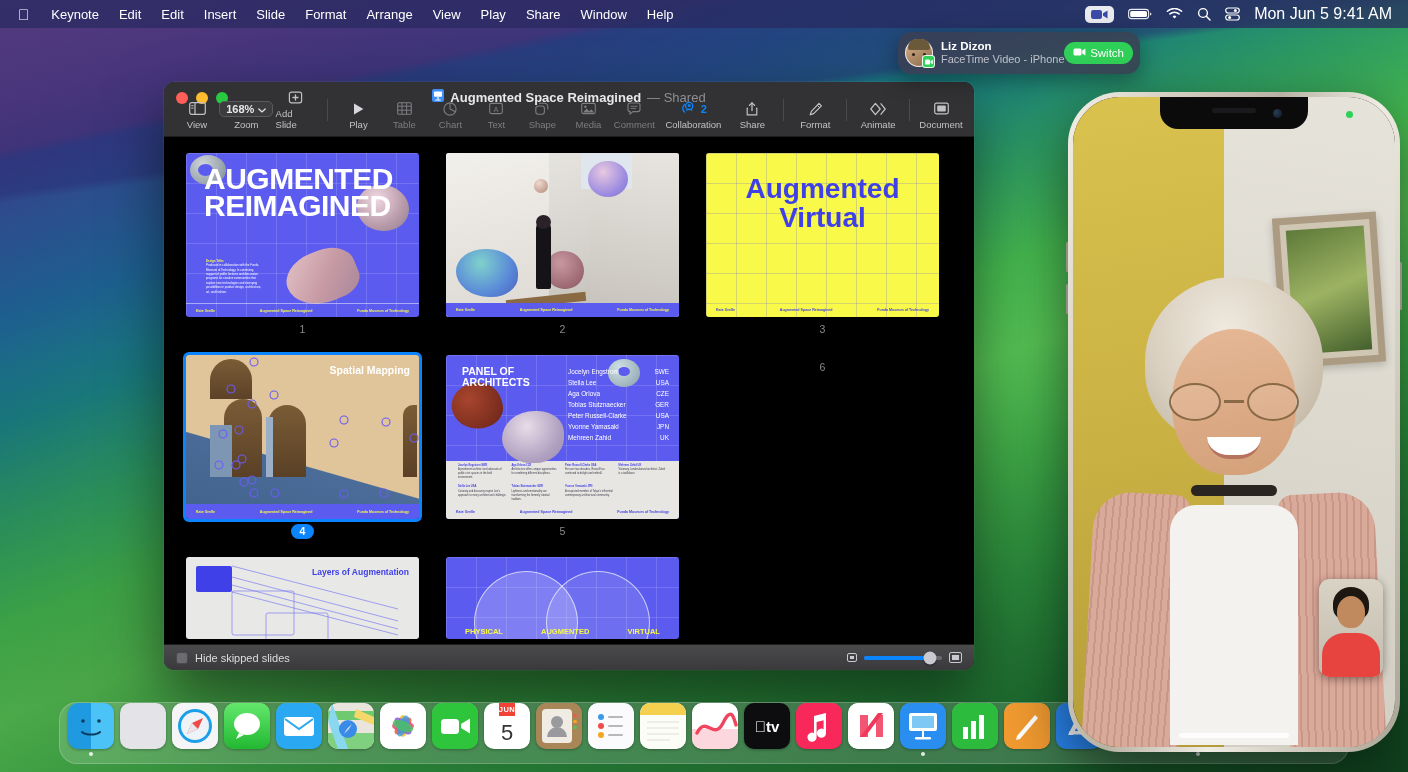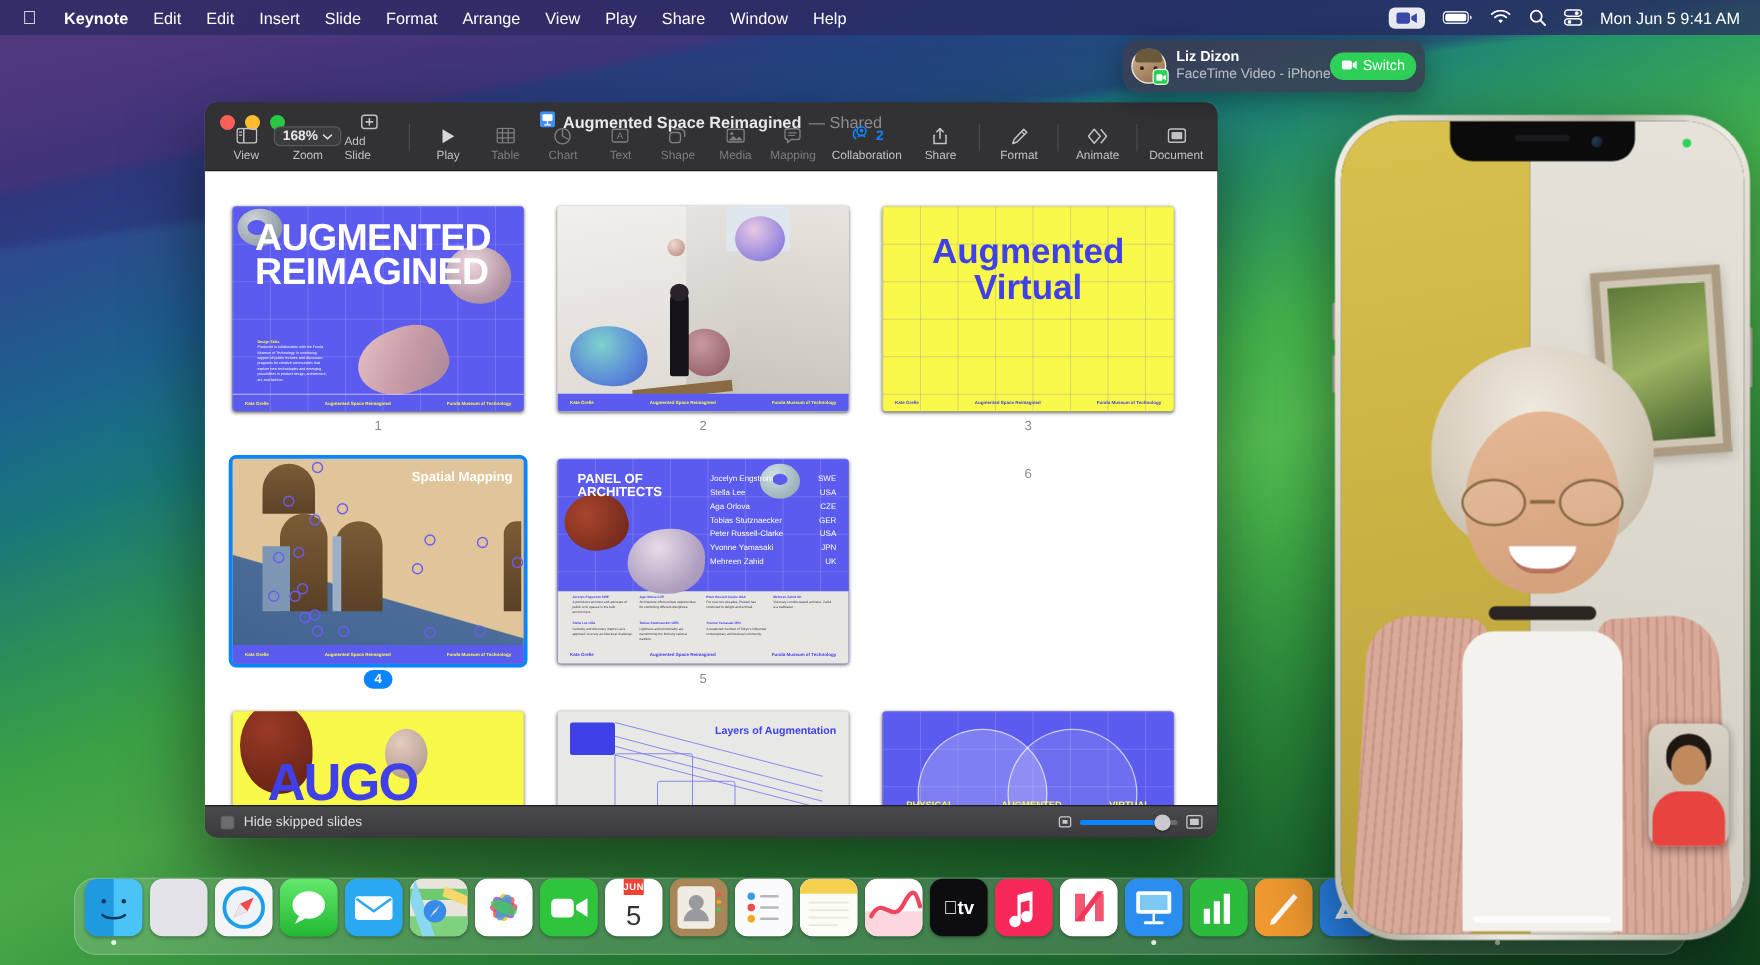--- a/index.html
+++ b/index.html
@@ -38,25 +38,25 @@
   #menubar {
     position: absolute; top:0; left:0; right:0; height:28px;
     background: rgba(40,42,96,0.72);
     backdrop-filter: blur(14px);
     display:flex; align-items:center;
     padding: 0 8px;
     color:#fff; font-size:13px;
     z-index: 40;
   }
   .menu-item { padding: 2px 10px; border-radius:4px; white-space:nowrap; }
-  .menu-item.bold { font-weight: bold; }
+  .menu-item.bold { font-weight: normal; }
   .apple-logo { padding: 0 12px 0 10px; font-size:15px; line-height:1; }
   #menu-right { margin-left:auto; display:flex; align-items:center; gap:14px; padding-right:8px; }
   .status-icon { display:flex; align-items:center; justify-content:center; }
-  #menu-clock { font-size:13px; white-space:nowrap; }
+  #menu-clock { font-size:16px; white-space:nowrap; }
   .sel-box {
     background: rgba(255,255,255,0.9);
     border-radius: 5px; padding: 3px 6px;
     display:flex; align-items:center; justify-content:center;
   }
 
   
   #notification {
     position:absolute; top:32px; right:268px;
     width: 242px; height: 42px;
@@ -148,22 +148,22 @@
     background:#3c3c3f; padding:1px 6px;
     display:flex; align-items:center; gap:4px;
     font-size:11px; color:#e8e8ea; font-weight:bold;
   }
   .tb-sep { width:1px; height:22px; background:#4a4a4e; margin:0 8px 9px; }
   .tb-spacer { flex:1; }
   .collab-badge { color:#0a84ff; font-size:11px; font-weight:bold; }
 
   
   #kn-body {
-    flex:1; background:#ffffff; overflow:hidden;
-    padding: 28px 22px 0 22px;
+    flex:1; background:#000000; overflow:hidden;
+    padding: 16px 22px 0 22px;
     position:relative;
   }
   #slide-grid {
     display:grid; grid-template-columns: repeat(3, 233px);
     gap: 18px 27px;
   }
   .slide-cell { display:flex; flex-direction:column; align-items:center; }
   .thumb {
     width:233px; height:164px; border-radius:3px;
     overflow:hidden; position:relative; background:#fff;
@@ -596,21 +596,21 @@
       </div>
 
       <div class="tbitem dim">
         <span class="gl">
           <svg width="14" height="13" viewBox="0 0 14 13">
               <path d="M1 3 a2 2 0 0 1 2-2 h8 a2 2 0 0 1 2 2 v4.6 a2 2 0 0 1-2 2 H6 L3 12 V9.6 H3 a2 2 0 0 1-2-2 Z" stroke="#7d7d82" stroke-width="1.1" fill="none"></path>
               <line x1="3.6" y1="4.3" x2="10.4" y2="4.3" stroke="#7d7d82" stroke-width="0.9"></line>
               <line x1="3.6" y1="6.4" x2="9" y2="6.4" stroke="#7d7d82" stroke-width="0.9"></line>
             </svg>
         </span>
-        <span>Mapping</span>
+        <span>Comment</span>
       </div>
 
       <div class="tbitem" style="min-width:72px">
         <span class="gl" style="gap:4px; display:flex">
           <span>
             <svg width="17" height="14" viewBox="0 0 17 14">
                 <circle cx="9.2" cy="5" r="3.6" stroke="#0a84ff" stroke-width="1.3" fill="none"></circle>
                 <circle cx="9.2" cy="4.4" r="1.5" fill="#0a84ff"></circle>
                 <path d="M6.4 9.6 a3.4 3.4 0 0 1 5.6 0" stroke="#0a84ff" stroke-width="1.3" fill="none"></path>
                 <path d="M4.6 3.4 a4.8 4.8 0 0 0 0 7.6" stroke="#0a84ff" stroke-width="1.3" fill="none" stroke-linecap="round"></path>
@@ -834,28 +834,20 @@
             <span>Funda Museum of Technology</span>
           </div>
         </div>
         <div class="slide-num">5</div>
       </div>
 
       <div class="slide-cell">
         <div class="slide-num">6</div>
       </div>
 
-      <div class="slide-cell">
-        <div class="thumb" style="background:#f9f94a;height:82px">
-          <div class="blob" style="left:6px;top:-6px;width:58px;height:72px;background:radial-gradient(circle at 38% 28%,#9a3a26,#5e1f12);border-radius:48% 52% 44% 56%"></div>
-          <div class="blob" style="left:122px;top:14px;width:34px;height:40px;background:radial-gradient(circle at 36% 28%,#e2cdc0,#a89184);border-radius:50%"></div>
-          <div style="position:absolute;left:28px;top:36px;color:#4040e8;font-weight:bold;font-size:42px;letter-spacing:-1.5px;line-height:1">AUGO</div>
-        </div>
-
-      </div>
 
       <div class="slide-cell">
         <div class="thumb" style="background:#e8e8e6;height:82px">
           <div style="position:absolute;left:10px;top:9px;width:36px;height:26px;background:#4040e8;border-radius:2px"></div>
           <svg style="position:absolute;inset:0" width="233" height="82">
             <g stroke="#7c7cf0" stroke-width="0.7" fill="none">
               <rect x="46" y="34" width="62" height="44" rx="2"></rect>
               <rect x="80" y="56" width="62" height="36" rx="2"></rect>
               <line x1="46" y1="35" x2="212" y2="78"></line>
                 <line x1="46" y1="9" x2="212" y2="52"></line>

